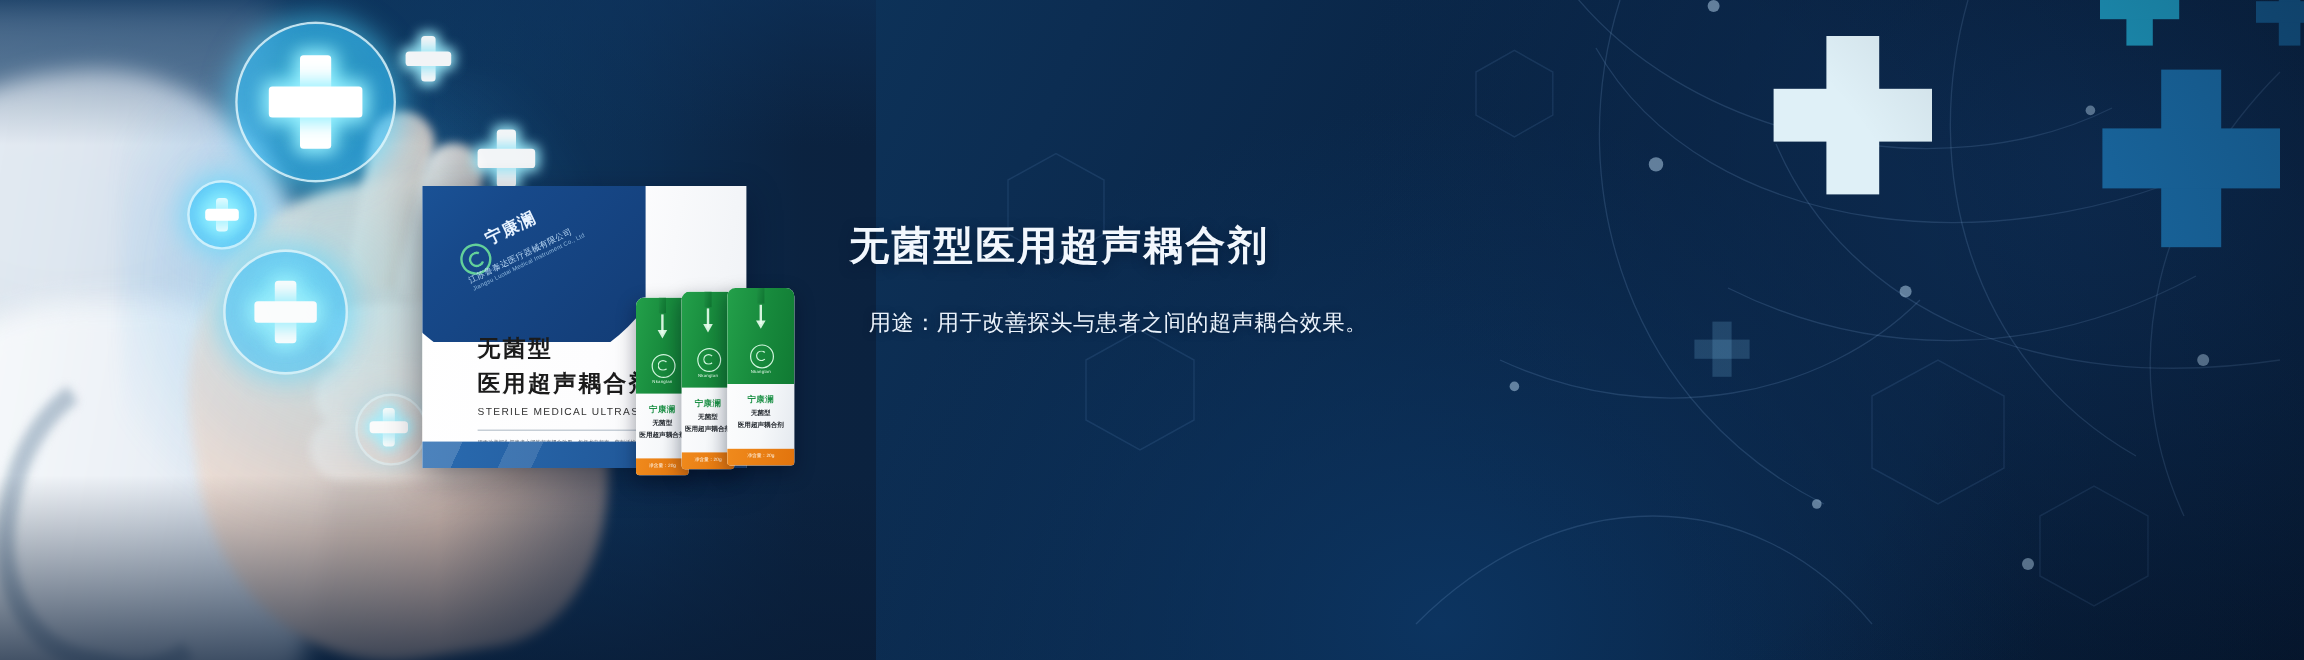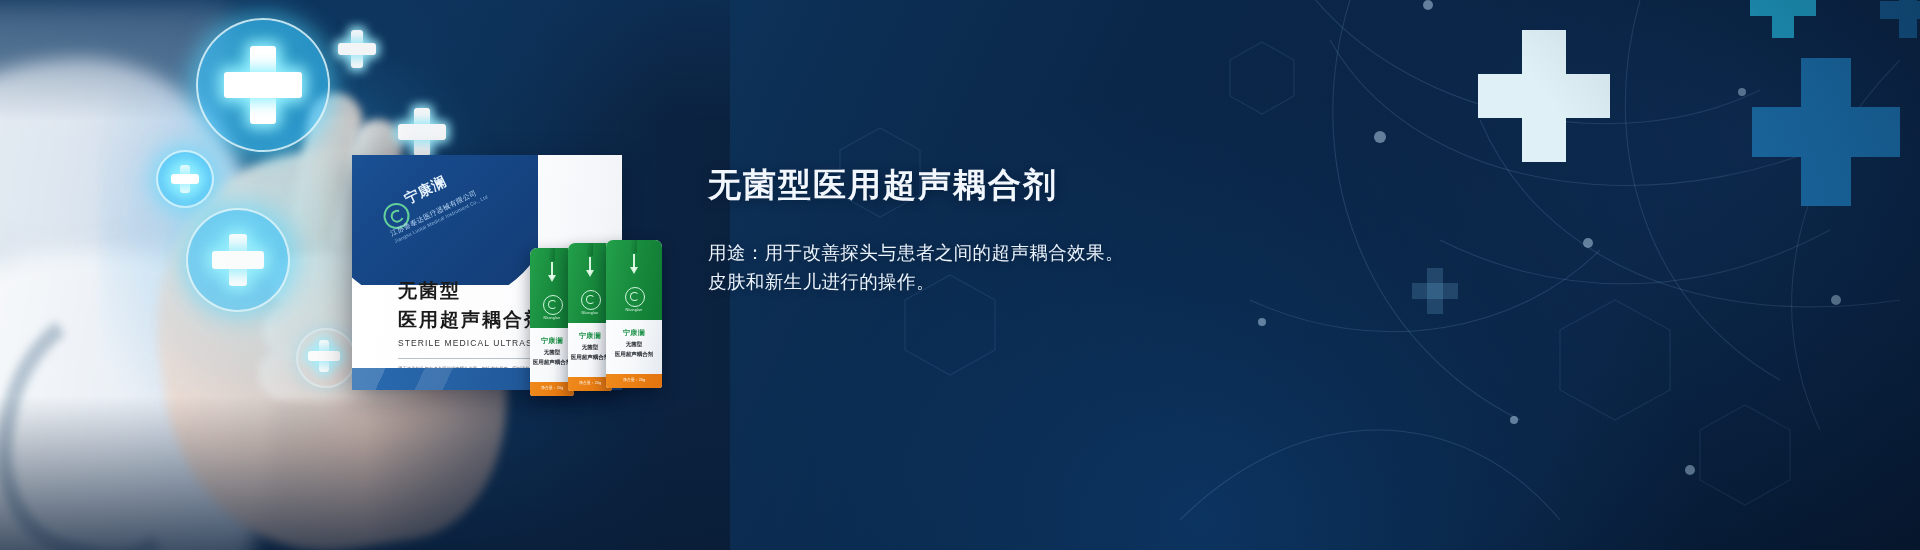--- a/index.html
+++ b/index.html
@@ -116,25 +116,25 @@
     border:1.6px solid rgba(225,255,235,.92);border-right-color:transparent;}
   .sachet .sbrand{position:absolute;left:0;top:68px;width:100%;text-align:center;font-size:3.6px;color:#dff7e6;letter-spacing:.2px;}
   .sachet .slogo{position:absolute;left:0;top:88px;width:100%;text-align:center;font-size:7px;font-weight:700;color:#1d9147;letter-spacing:.4px;}
   .sachet .st1{position:absolute;left:0;top:101px;width:100%;text-align:center;font-size:5.5px;font-weight:700;color:#23282e;}
   .sachet .st2{position:absolute;left:0;top:111px;width:100%;text-align:center;font-size:5.5px;font-weight:700;color:#23282e;white-space:nowrap;}
   .sachet .sbar{position:absolute;left:0;bottom:0;width:100%;height:14px;
     background:linear-gradient(100deg,#f08a1c,#e2740d);}
   .sachet .sbar span{position:absolute;left:0;top:3px;width:100%;text-align:center;font-size:4px;color:#fff7ec;}
 
   
-  .title{position:absolute;left:708px;top:163px;font-size:33px;font-weight:600;color:#f2f7fd;letter-spacing:2px;
+  .title{position:absolute;left:708px;top:183px;font-size:33px;font-weight:600;color:#f2f7fd;letter-spacing:2px;
     text-shadow:0 2px 10px rgba(0,20,45,.6);white-space:nowrap;}
   .para{position:absolute;left:708px;top:238px;width:470px;font-size:18.5px;line-height:29px;color:#eaf2fb;
     letter-spacing:.4px;text-shadow:0 1px 6px rgba(0,18,40,.55);}
-  .para p{margin:0;white-space:nowrap;}
+  .para p{margin:16px;white-space:nowrap;}
 </style>
 </head>
 <body>
 
 <div id="banner">
 
   <div class="bg-base"></div>
 
   <svg class="hexwrap" viewBox="0 0 1920 550" preserveAspectRatio="none">
     <g fill="none" stroke="rgba(130,185,240,.12)" stroke-width="1.2">
@@ -292,16 +292,15 @@
     <div class="st1">无菌型</div>
     <div class="st2">医用超声耦合剂</div>
     <div class="sbar">
         <span>净含量：20g</span>
       </div>
   </div>
 
   <div class="title">无菌型医用超声耦合剂</div>
   <div class="para">
     <p>用途：用于改善探头与患者之间的超声耦合效果。</p>
-    <p>皮肤和新生儿进行的操作。</p>
   </div>
 
 </div>
 
 </body></html>

